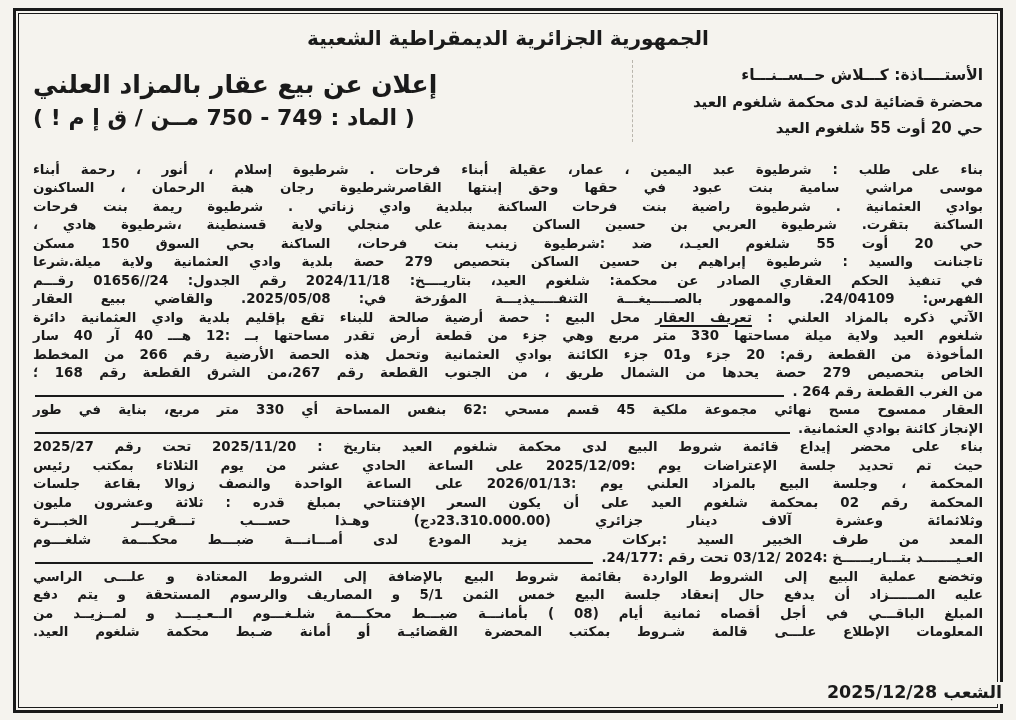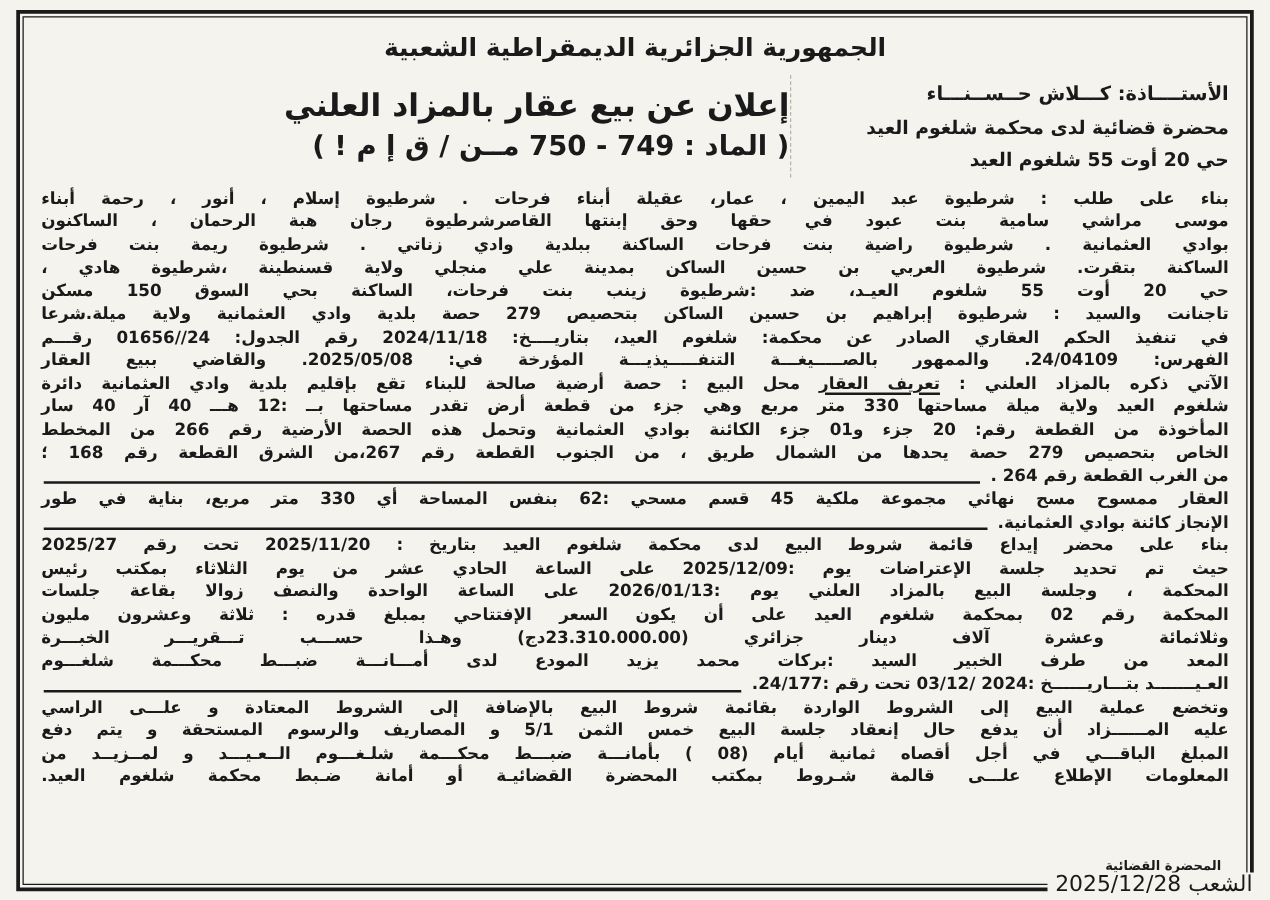--- a/index.html
+++ b/index.html
@@ -52,35 +52,35 @@
     line-height:1.75;
     font-size:15px;
     padding-top:2px;
     border-left:1px dashed #b9b5ac;
     padding-left:8px;
     box-sizing:border-box;
   }
   .bailiff .b1{font-size:15.5px;}
   .auction-title{
     width:63%;
-    text-align:right;
+    text-align:left;
     padding-top:10px;
   }
   .auction-title .t1{
     font-size:25px;
     font-weight:bold;
   }
   .auction-title .t2{
     font-size:22px;
     font-weight:bold;
     margin-top:6px;
     letter-spacing:1px;
   }
   .body-lines{
-    margin-top:9px;
+    margin-top:19px;
     font-size:13.4px;
     font-weight:bold;
     line-height:18.5px;
   }
   .bline{
     text-align:justify;
     text-align-last:justify;
     white-space:normal;
   }
   .bline.fill{
@@ -111,25 +111,25 @@
   .news-footer{
     position:absolute;
     left:0;
     bottom:0;
     width:1016px;
     height:26px;
   }
   .news-footer .date-block{
     position:absolute;
     right:8px;
-    bottom:0px;
+    bottom:16px;
     background:var(--paper);
     padding:0 6px 2px 6px;
     font-size:17.5px;
-    font-weight:normal;
+    font-weight:bold;
     z-index:3;
     white-space:nowrap;
   }
 </style>
 </head>
 <body>
 
 <div class="page">
 
   <div class="frame">

